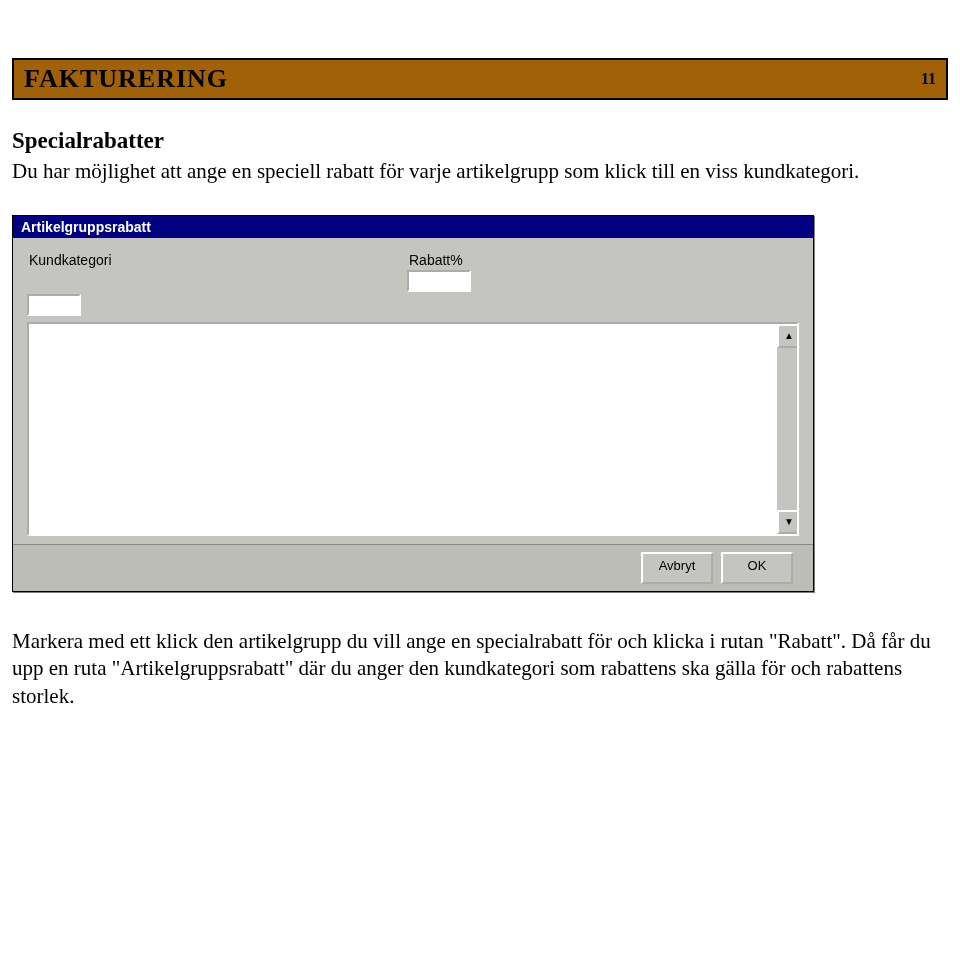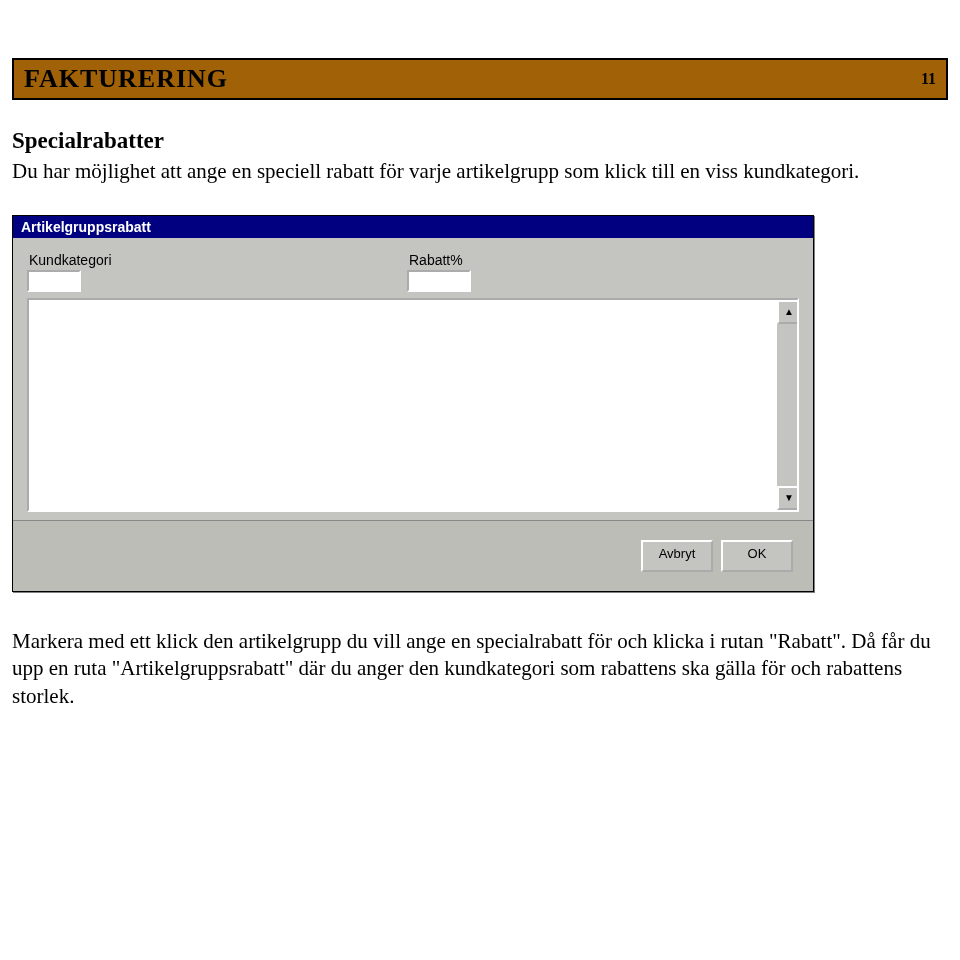--- a/index.html
+++ b/index.html
@@ -9,30 +9,30 @@
   .header-bar .num{font-weight:bold;font-size:16px;}
   .body-text{font-size:21px;line-height:1.3;margin-top:26px;}
   .body-text h3{font-size:23px;font-weight:bold;margin:0 0 2px 0;}
   .body-text p{margin:0 0 16px 0;}
   .dialog-wrap{margin-top:30px;}
   .dialog{width:800px;border:1px solid #000;background:#c4c4c0;font-family:Tahoma,Arial,sans-serif;font-size:14px;box-shadow:1px 1px 0 #808080;}
   .dlg-title{background:#000080;color:#fff;font-weight:bold;padding:3px 8px;font-size:14px;}
   .dlg-body{padding:14px 14px 8px 14px;}
   .field-row{display:flex;gap:0;margin-bottom:6px;}
   .field-block{display:flex;flex-direction:column;}
-  .field-block.kund{width:380px;}
+  .field-block.kund{width:380px;gap:24px;}
   .field-block.rab{width:150px;}
   .field-block label{font-size:14px;color:#000;margin-bottom:2px;padding-left:2px;}
   .field-block input{height:22px;border:2px inset #fff;background:#fff;box-sizing:border-box;padding:0 3px;font-family:inherit;font-size:13px;}
   .field-block.kund input{width:54px;}
   .field-block.rab input{width:64px;}
   .listbox{position:relative;height:210px;border:2px inset #fff;background:#fff;overflow:hidden;}
   .scrollbar{position:absolute;right:0;top:0;bottom:0;width:20px;background:#c4c4c0;display:flex;flex-direction:column;justify-content:space-between;}
   .scroll-btn{width:20px;height:20px;border:2px outset #fff;background:#c4c4c0;display:flex;align-items:center;justify-content:center;color:#000;font-size:10px;line-height:1;}
-  .dlg-footer{height:46px;background:#bdbdb8;border-top:1px solid #888;display:flex;justify-content:flex-end;align-items:center;gap:8px;padding:12px 20px;}
+  .dlg-footer{height:46px;background:#bdbdb8;border-top:1px solid #888;display:flex;justify-content:flex-end;align-items:center;gap:8px;padding:0 20px;}
   .btn{width:68px;height:28px;border:2px outset #fff;background:#c4c4c0;font-family:inherit;font-size:13px;cursor:default;text-align:center;line-height:24px;}
 </style>
 </head>
 <body>
 
 <div class="page">
   <div class="header-bar">
     <span class="title">FAKTURERING</span>
     <span class="num">11</span>
   </div>

